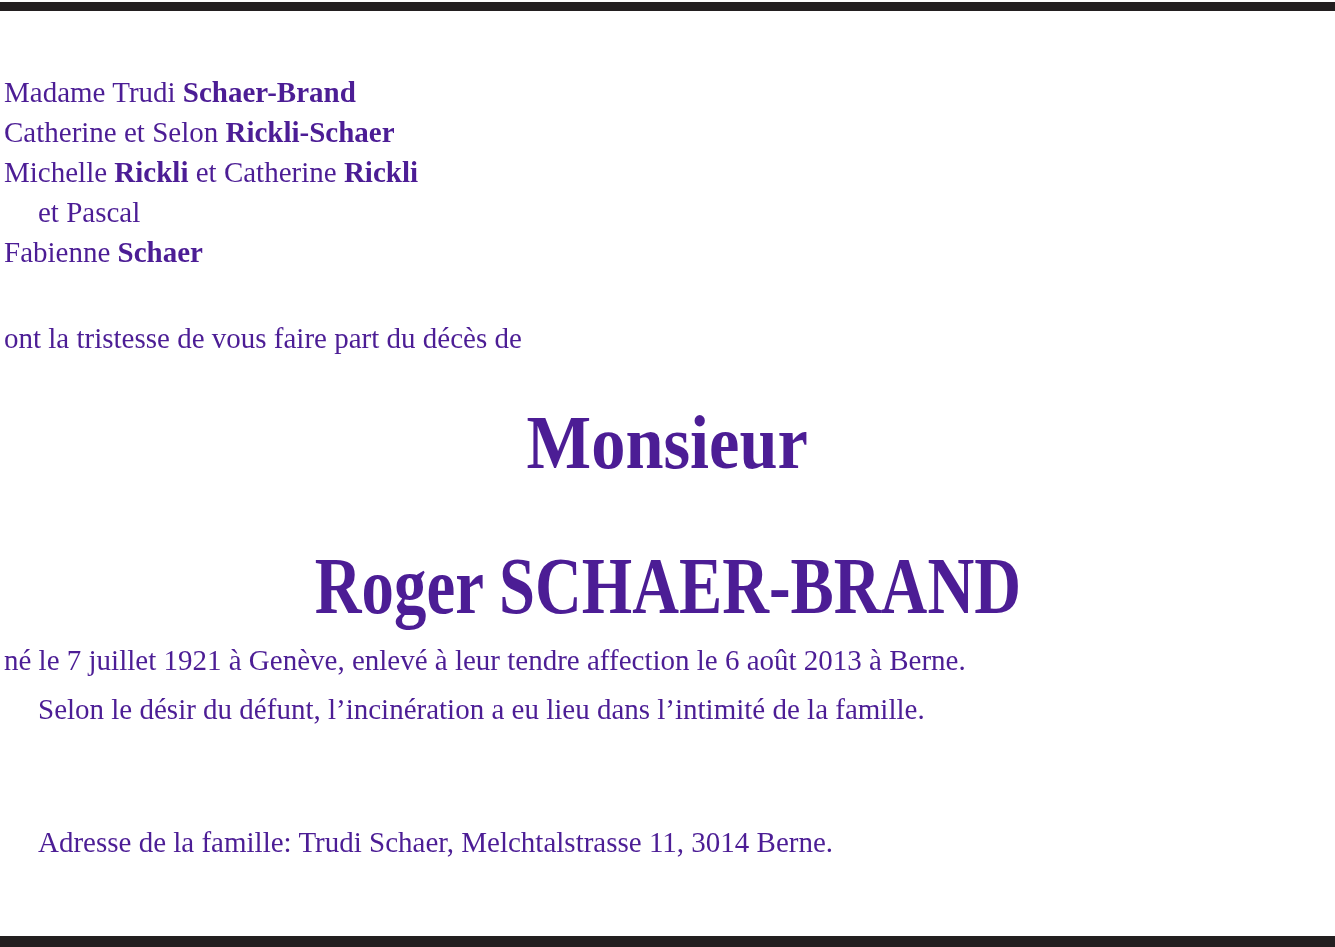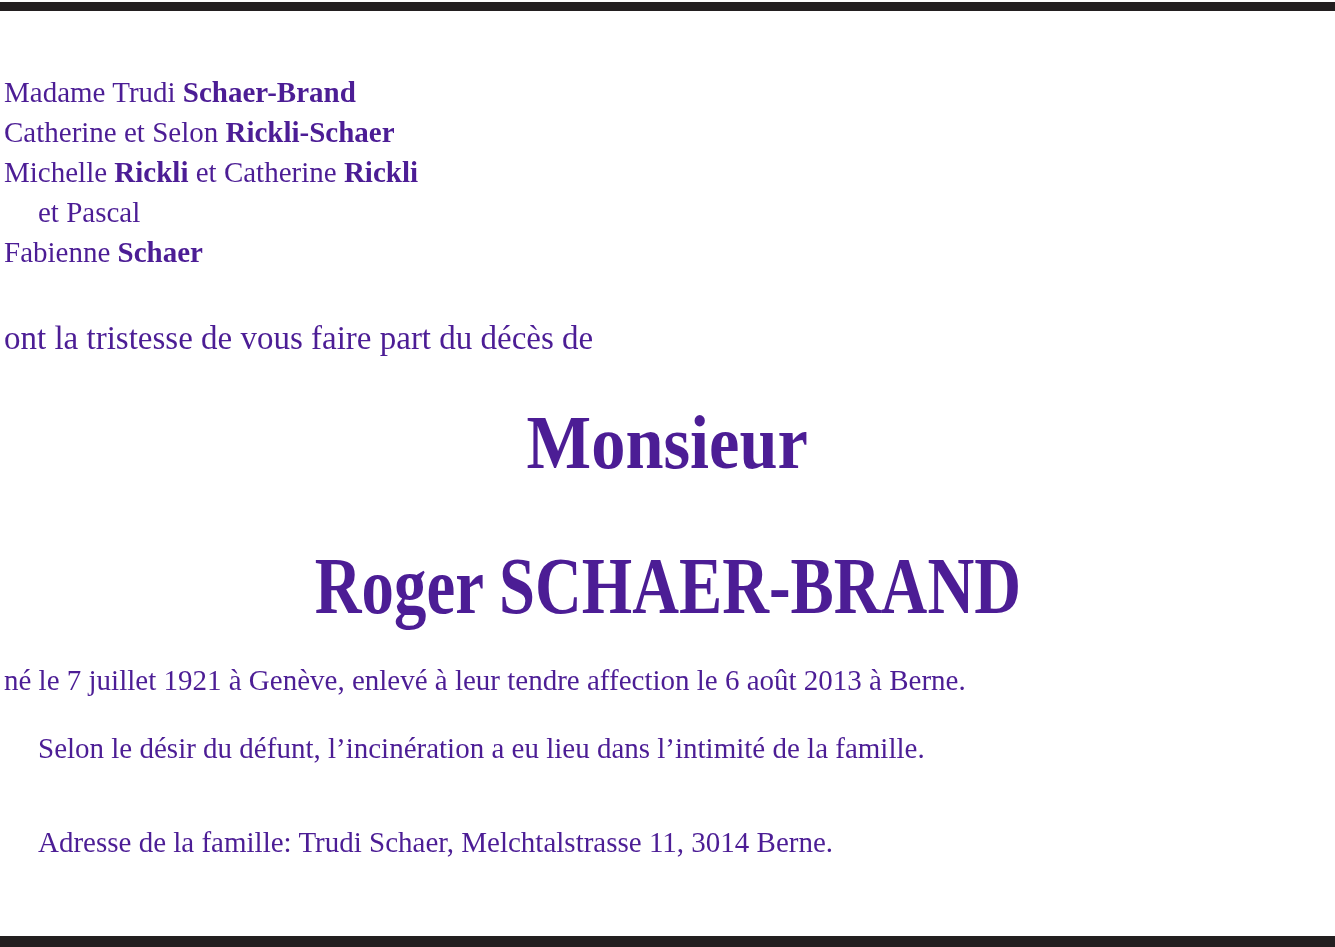--- a/index.html
+++ b/index.html
@@ -32,21 +32,21 @@
     top: 72px;
     font-size: 29px;
     line-height: 40px;
   }
   .family-line { white-space: nowrap; }
   .family-line.indented { padding-left: 34px; }
   .bold { font-weight: bold; }
 
   .intro-line {
     top: 318px;
-    font-size: 33px;
+    font-size: 29px;
     line-height: 40px;
   }
 
   .headline {
     position: absolute;
     left: 0;
     width: 100%;
     text-align: center;
     font-weight: bold;
     white-space: nowrap;
@@ -69,22 +69,22 @@
   .squeeze-name {
     display: inline-block;
     transform: scaleX(0.81);
     transform-origin: 50% 50%;
   }
 
   .body-line {
     font-size: 29px;
     line-height: 40px;
   }
-  .life-dates   { top: 660px; }
-  .cremation    { top: 728px; padding-left: 34px; text-align: center; }
+  .life-dates   { top: 640px; }
+  .cremation    { top: 689px; padding-left: 34px; text-align: center; }
   .address      { top: 822px; padding-left: 34px; }
 </style>
 </head>
 <body>
 
 <div class="notice-page">
 
   <div class="rule rule-top"></div>
 
   <div class="abs family-block">

